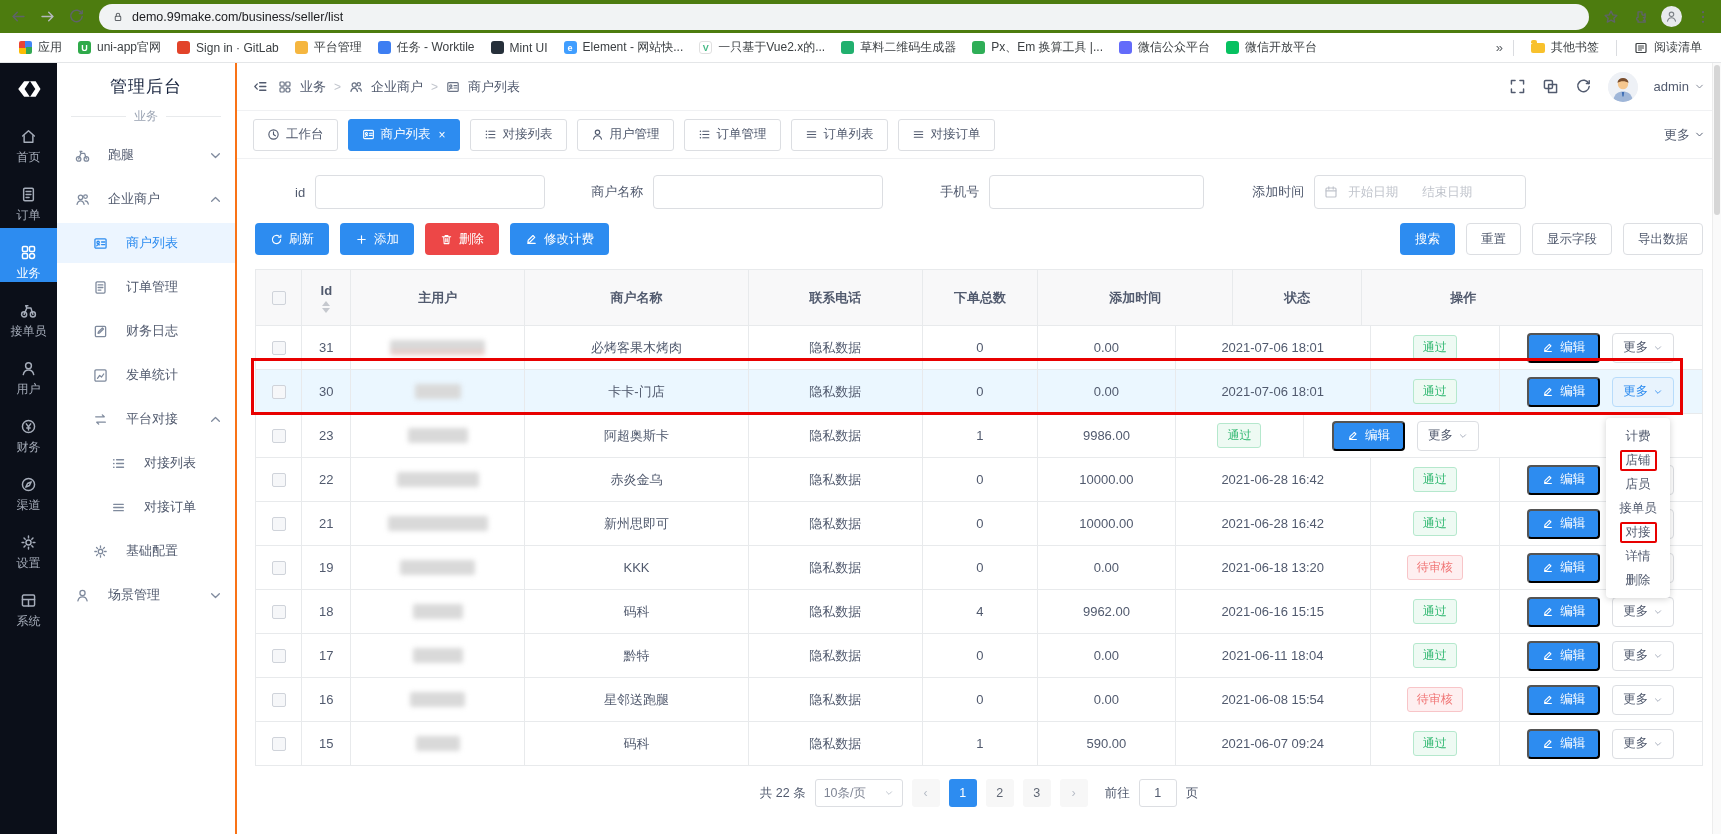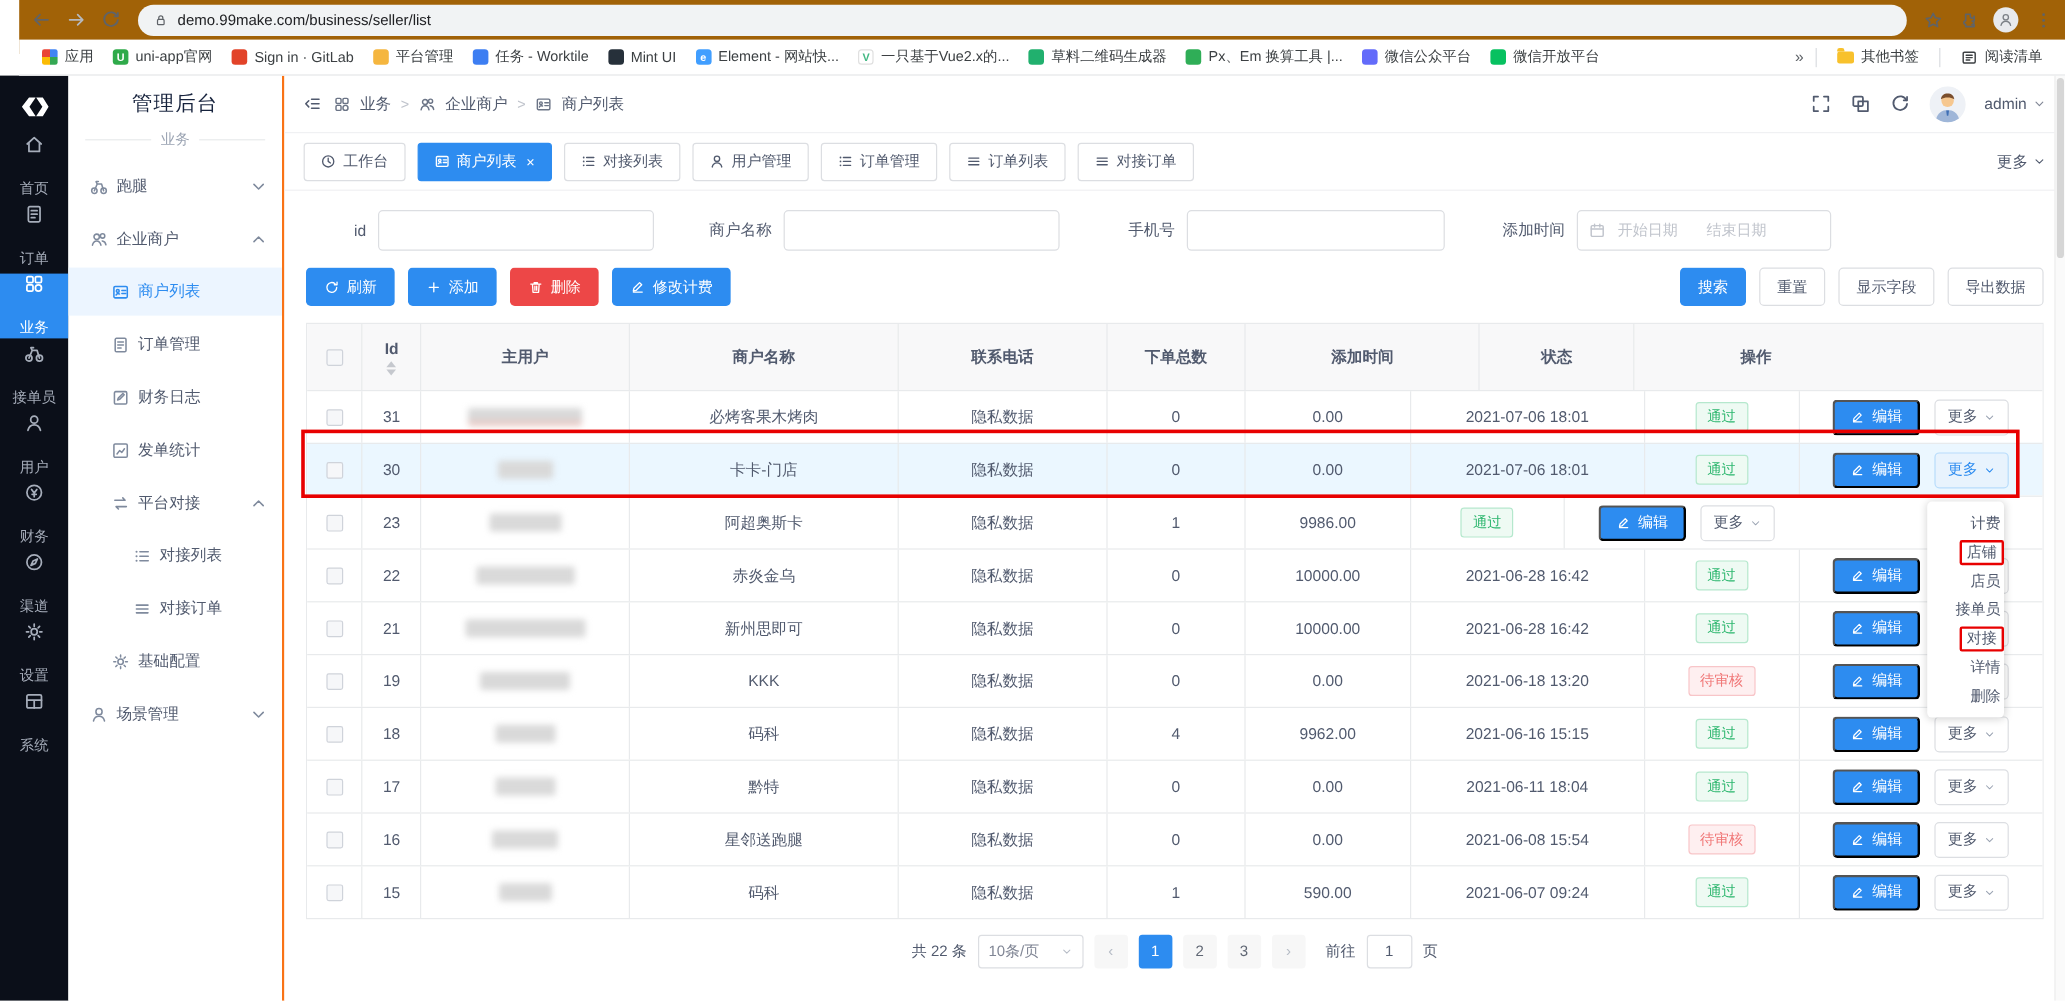--- a/index.html
+++ b/index.html
@@ -2,21 +2,21 @@
 <html><head>
 <meta charset="utf-8">
 <style>
   *{box-sizing:border-box;margin:0;padding:0}
   html,body{width:1721px;height:834px}
   body{position:relative;overflow:hidden;background:#fff;font-family:"Liberation Sans","DejaVu Sans",sans-serif;color:#515a6e}
   .icon{display:inline-flex;width:14px;height:14px;flex-shrink:0}
   .icon svg{width:100%;height:100%;display:block}
 
   
-  .browser{position:absolute;top:0;left:16px;right:0;height:45px;background:#a16207;z-index:5}
+  .browser{position:absolute;top:0;left:0;right:0;height:45px;background:#4d7c0f;z-index:5}
   .toolbar{height:33px;display:flex;align-items:center;padding:0 10px;gap:12px}
   .nav-ic{width:17px;height:17px;color:#5f6368}
   .nav-ic.dim{color:#b6b9be}
   .urlbar{flex:1;height:26px;background:#f1f3f4;border-radius:13px;display:flex;align-items:center;gap:8px;padding:0 13px;margin:0 2px}
   .urlbar .icon{width:12px;height:12px;color:#5f6368}
   .url{font-size:12.5px;color:#202124}
   .tb-right{display:flex;align-items:center;gap:13px;color:#5f6368}
   .tb-right .icon{width:16px;height:16px}
   .avatar-sm{width:21px;height:21px;border-radius:50%;background:#e8eaed;display:flex;align-items:center;justify-content:center;color:#7d8288}
   .avatar-sm .icon{width:13px;height:13px}
@@ -28,29 +28,29 @@
   .bm-right{margin-left:auto;display:flex;align-items:center;gap:10px}
   .vdiv{width:1px;height:16px;background:#dadce0}
   .folder{width:14px;height:10px;background:#f8c12c;border-radius:2px;position:relative}
   .folder::before{content:"";position:absolute;top:-3px;left:0;width:6px;height:3px;background:#f8c12c;border-radius:2px 2px 0 0}
   .chev-txt{color:#5f6368;font-size:13px}
 
   
   .app{position:absolute;top:63px;left:0;right:0;bottom:0;display:flex}
   .rail{width:57px;background:#0b0f19;display:flex;flex-direction:column;align-items:center;flex-shrink:0}
   .rail-logo{margin:13px 0 10px;width:26px;height:26px}
-  .rail-item{width:100%;height:54px;margin-bottom:4px;display:flex;flex-direction:column;align-items:center;justify-content:space-between;gap:4px;color:#a6adba;font-size:12px;cursor:pointer}
+  .rail-item{width:100%;height:54px;margin-bottom:4px;display:flex;flex-direction:column;align-items:center;justify-content:flex-end;gap:4px;color:#a6adba;font-size:12px;cursor:pointer}
   .rail-item .icon{width:17px;height:17px}
   .rail-item.active{background:#2d8cf0;color:#fff}
 
   .sidebar{width:180px;background:#fff;border-right:2px solid #f97316;flex-shrink:0;overflow:hidden}
   .sb-title{text-align:center;font-size:17px;color:#17233d;padding:12px 0 10px;letter-spacing:1px}
   .sb-section{display:flex;align-items:center;gap:8px;color:#9aa3b2;font-size:12px;padding:0 14px 6px}
   .sb-section::before,.sb-section::after{content:"";flex:1;height:1px;background:#e8eaec}
-  .sb-item{height:40px;margin:4px 0;display:flex;align-items:center;gap:7px;font-size:13px;color:#515a6e;cursor:pointer;padding-right:12px}
+  .sb-item{height:40px;margin:4px 0;display:flex;align-items:center;gap:18px;font-size:13px;color:#515a6e;cursor:pointer;padding-right:12px}
   .sb-item .icon{width:15px;height:15px;color:#7f8a9d}
   .lv1{padding-left:18px}.lv2{padding-left:36px}.lv3{padding-left:54px}
   .sb-item.active{background:#ecf5ff;color:#2d8cf0}
   .sb-item.active .icon{color:#2d8cf0}
   .sb-chev{margin-left:auto;width:12px;height:12px;color:#9aa3b2}
 
   .main{flex:1;display:flex;flex-direction:column;min-width:0;background:#fff}
   .mh{height:47px;display:flex;align-items:center;padding:0 16px;gap:10px}
   .bc{display:flex;align-items:center;gap:8px;font-size:13px;color:#515a6e}
   .bc .icon{width:14px;height:14px;color:#6b7486}
@@ -115,21 +115,21 @@
   .pagination{display:flex;align-items:center;justify-content:center;gap:9px;margin-top:13px;font-size:12.5px;color:#515a6e}
   .psel{width:88px;height:28px;border:1px solid #dcdee2;border-radius:3px;display:flex;align-items:center;justify-content:space-between;padding:0 8px;color:#808695;cursor:pointer;background:#fff}
   .psel .icon{width:10px;height:10px;color:#b6bcc6}
   .pbox{min-width:28px;height:28px;border-radius:3px;background:#f7f7f7;display:flex;align-items:center;justify-content:center;color:#606774;cursor:pointer;padding:0 4px}
   .pbox.current{background:#2d8cf0;color:#fff}
   .pbox.nav{color:#b6bcc6}
   .goto-inp{width:38px;height:28px;border:1px solid #dcdee2;border-radius:3px;text-align:center;font-size:12.5px;color:#515a6e;outline:none}
 
   
   .dropdown{position:absolute;left:1606px;top:418px;width:64px;background:#fff;border-radius:4px;box-shadow:0 1px 7px rgba(0,0,0,.18);padding:6px 0;z-index:40}
-  .dd-item{height:24px;display:flex;align-items:center;justify-content:flex-end;font-size:12.5px;color:#515a6e;cursor:pointer}
+  .dd-item{height:24px;display:flex;align-items:center;justify-content:center;font-size:12.5px;color:#515a6e;cursor:pointer}
   .dd-item .lbl{padding:0 3px}
   .dd-item .lbl.boxed{border:2px solid #e80000;border-radius:2px;padding:0 4px}
   .anno{position:absolute;border:3px solid #e80000;z-index:60;pointer-events:none}
   #annoRow{left:251px;top:358px;width:1432px;height:57px}
   .scrollstrip{position:absolute;top:63px;right:0;bottom:0;width:9px;background:#fafafa;border-left:1px solid #ededed;z-index:4}
   .scrollthumb{position:absolute;top:2px;left:1px;right:1px;height:150px;background:#d6d6d6;border-radius:4px}
 </style>
 </head>
 <body>
 

